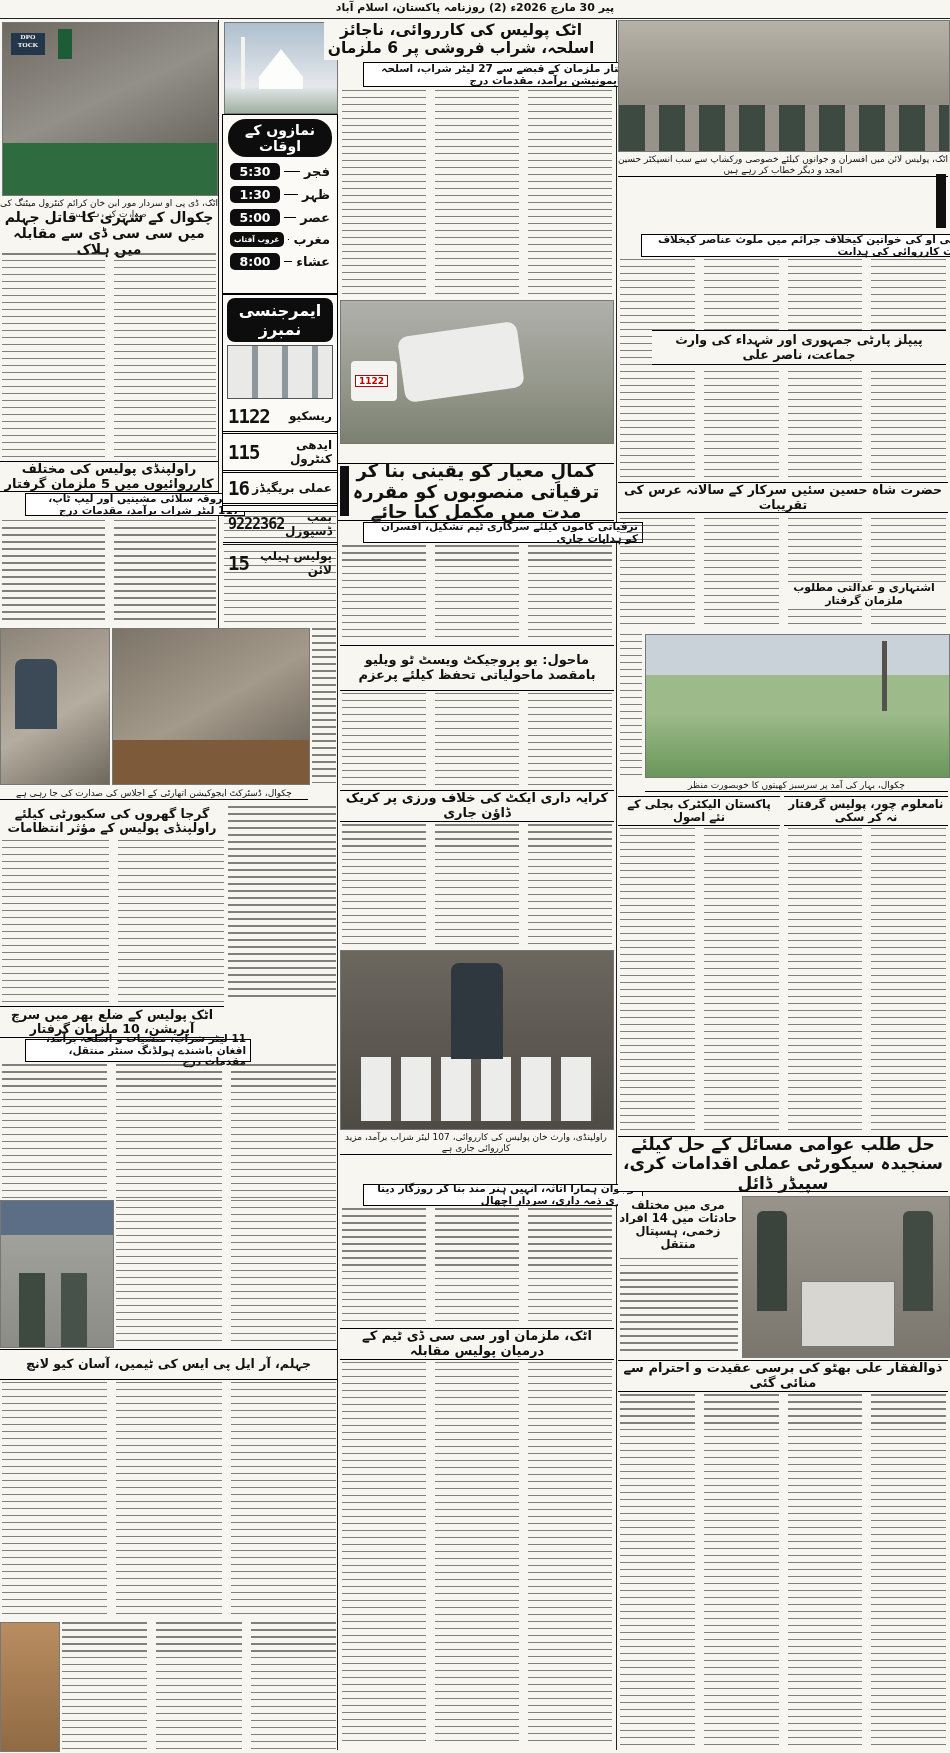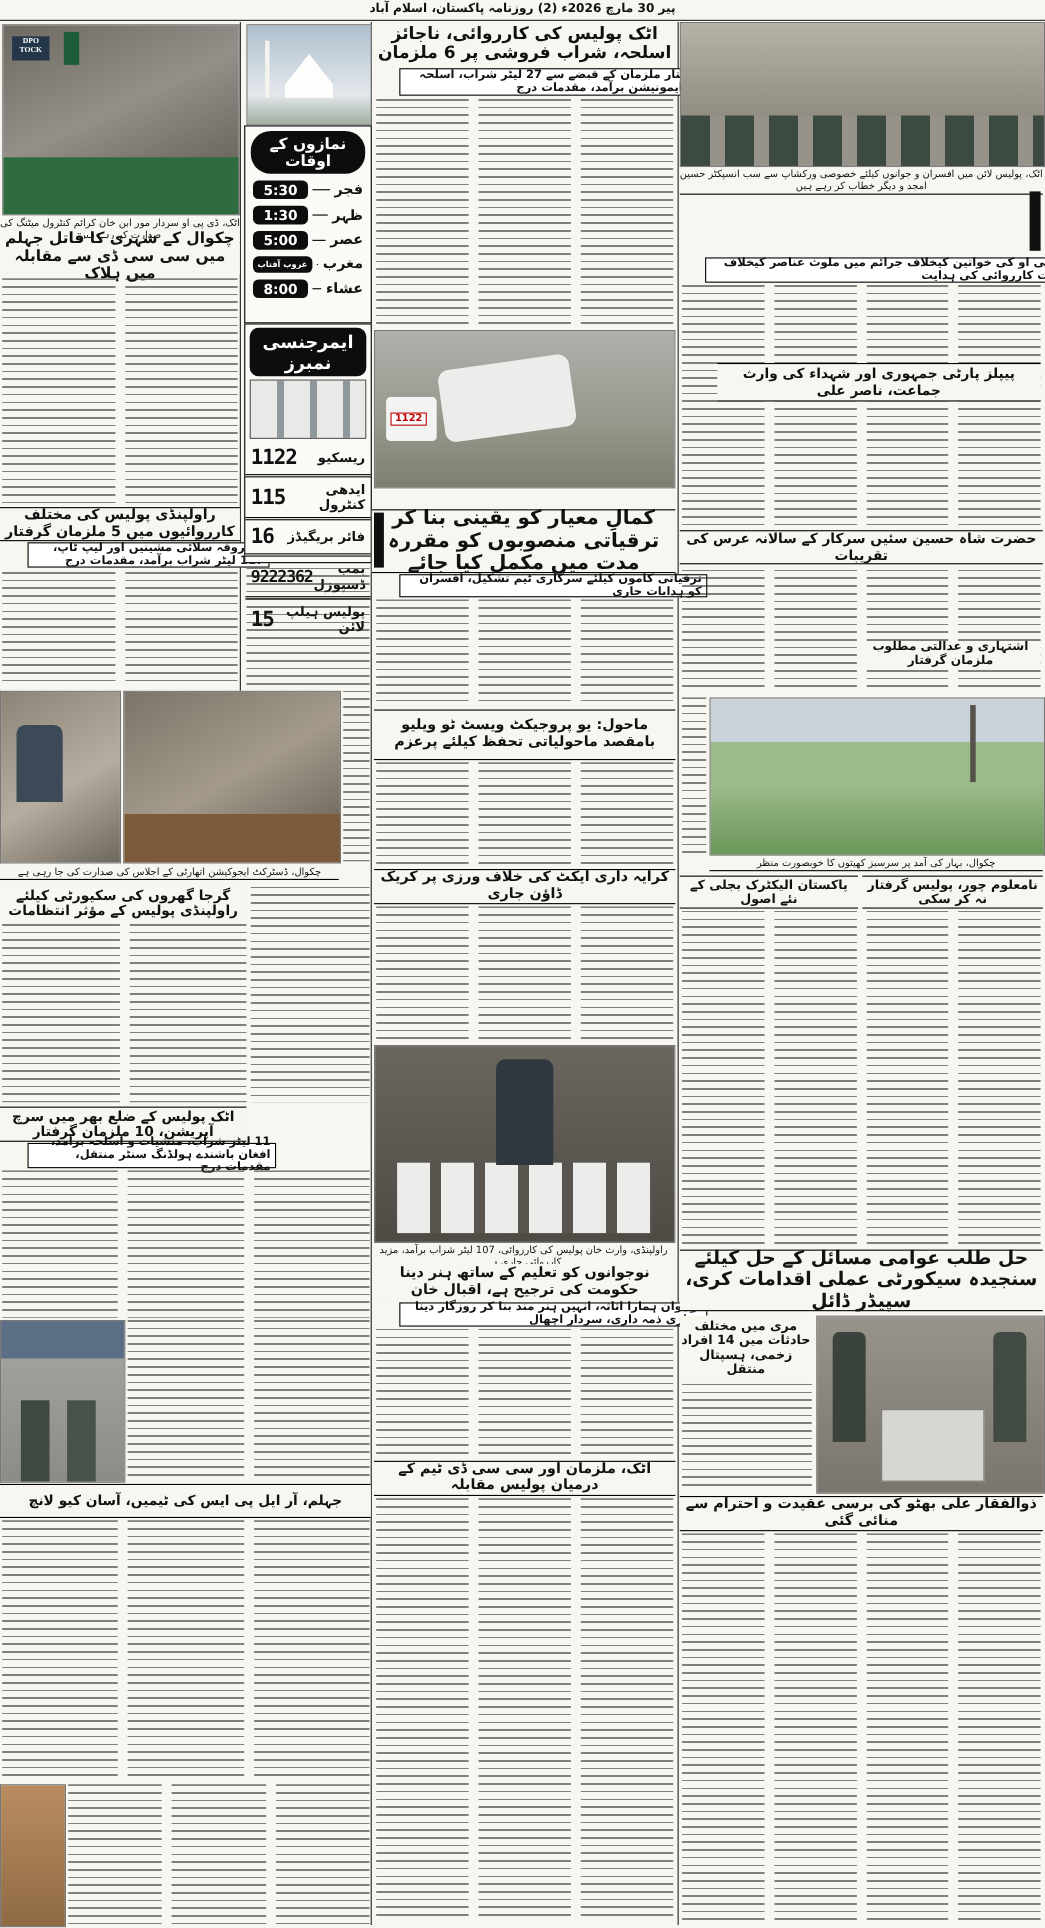--- a/index.html
+++ b/index.html
@@ -190,38 +190,38 @@
          repeating-linear-gradient(90deg,#e9e9e7 0 24px,#8e979c 24px 30px);"></div>
     <div class="erow">
       <span class="ename">ریسکیو</span>
       <span class="enum">1122</span>
     </div>
     <div class="erow">
       <span class="ename">ایدھی کنٹرول</span>
       <span class="enum">115</span>
     </div>
     <div class="erow">
-      <span class="ename">فائر بریگیڈز</span>
+      <span class="ename">عملی بریگیڈز</span>
       <span class="enum">16</span>
     </div>
     <div class="erow">
       <span class="ename">بمب ڈسپوزل</span>
       <span class="enum" style="font-size:15px;">9222362</span>
     </div>
     <div class="erow" style="border-bottom:none;">
       <span class="ename">پولیس ہیلپ لائن</span>
       <span class="enum">15</span>
     </div>
   </div>
 
   <div class="abs cols" style="left:224px;top:516px;width:112px;height:108px;">
       <i></i>
     </div>
 
-  <div class="abs hd" style="left:340px;top:20px;width:274px;height:40px;font-size:15.5px;">اٹک پولیس کی کارروائی، ناجائز اسلحہ، شراب فروشی پر 6 ملزمان</div>
+  <div class="abs hd" style="left:324px;top:20px;width:274px;height:40px;font-size:15.5px;">اٹک پولیس کی کارروائی، ناجائز اسلحہ، شراب فروشی پر 6 ملزمان</div>
   <div class="abs sub" style="left:342px;top:62px;width:270px;height:23px;">گرفتار ملزمان کے قبضے سے 27 لیٹر شراب، اسلحہ مع ایمونیشن برآمد، مقدمات درج</div>
   <div class="abs cols" style="left:342px;top:90px;width:270px;height:206px;">
       <i></i>
       <i></i>
       <i></i>
     </div>
 
   <div class="abs ph ph-accident" style="left:340px;top:300px;width:272px;height:142px;">
     <div style="left:60px;top:28px;width:120px;height:66px;background:#ececea;transform:rotate(-8deg);border-radius:10px;"></div>
     <div style="left:10px;top:60px;width:46px;height:40px;background:#f3f3f1;border-radius:4px;"></div>
@@ -251,21 +251,20 @@
       <i></i>
     </div>
 
   <div class="abs ph ph-liquor" style="left:340px;top:950px;width:272px;height:178px;">
     <div style="left:20px;bottom:8px;width:232px;height:64px;background:
          repeating-linear-gradient(90deg,#ececea 0 30px,#5a564f 30px 40px);"></div>
     <div style="left:110px;top:12px;width:52px;height:96px;background:#30383f;border-radius:8px 8px 0 0;"></div>
   </div>
   <div class="abs caption" style="left:340px;top:1130px;width:272px;">راولپنڈی، وارث خان پولیس کی کارروائی، 107 لیٹر شراب برآمد، مزید کارروائی جاری ہے</div>
 
-  <div class="abs hd" style="left:340px;top:1149px;width:274px;height:33px;font-size:13px;">نوجوانوں کو تعلیم کے ساتھ ہنر دینا حکومت کی ترجیح ہے، اقبال خان</div>
   <div class="abs sub" style="left:342px;top:1184px;width:270px;height:20px;">نوجوان ہمارا اثاثہ، انہیں ہنر مند بنا کر روزگار دینا ہماری ذمہ داری، سردار اچھال</div>
   <div class="abs cols" style="left:342px;top:1208px;width:270px;height:116px;">
       <i></i>
       <i></i>
       <i></i>
     </div>
 
   <div class="abs hd ruled" style="left:340px;top:1328px;width:274px;height:30px;font-size:13px;">اٹک، ملزمان اور سی سی ڈی ٹیم کے درمیان پولیس مقابلہ</div>
   <div class="abs cols" style="left:342px;top:1362px;width:270px;height:385px;">
       <i></i>

